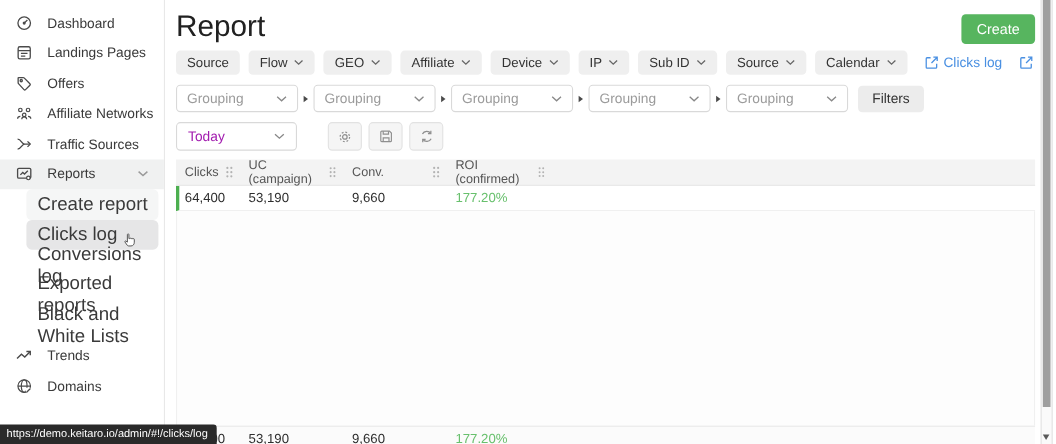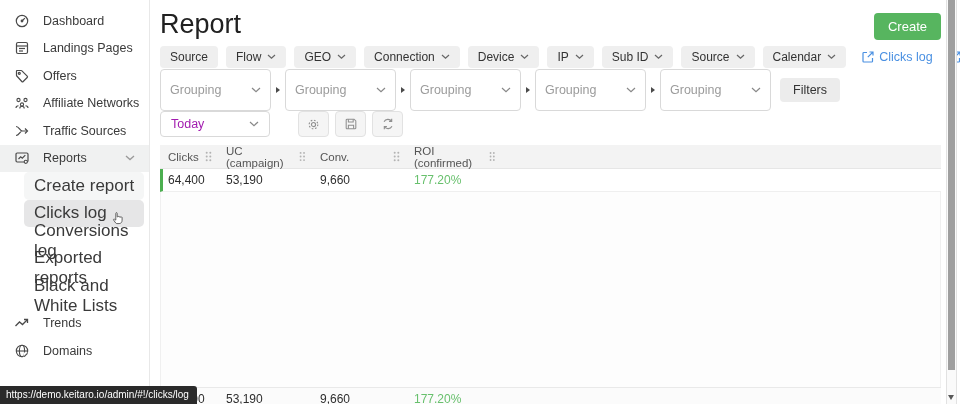--- a/index.html
+++ b/index.html
@@ -36,21 +36,21 @@
   
   .chips-row { display:flex; align-items:center; margin-top:6px; gap:8px; height:22px; }
   .chip { display:inline-flex; align-items:center; gap:6px; background:#efefef; color:#333;
     font-size:12px; padding:4px 10px; border-radius:4px; cursor:pointer; white-space:nowrap; }
   .ext-link { display:inline-flex; align-items:center; gap:5px; color:#4a90e2;
     font-size:12.5px; text-decoration:none; margin-left:8px; cursor:pointer; white-space:nowrap; }
 
   
   .grouping-row { display:flex; align-items:center; margin-top:9px; height:25px; }
   .g-select { display:flex; align-items:center; justify-content:space-between; width:111px;
-    height:42px; border:1px solid #d9d9d9; border-radius:4px; background:#fff;
+    height:25px; border:1px solid #d9d9d9; border-radius:4px; background:#fff;
     padding:0 9px; cursor:pointer; }
   .g-select .ph { font-size:12.5px; color:#9b9b9b; }
   .g-sep { width:0; height:0; border-left:4px solid #4a4a4a; border-top:3.5px solid transparent;
     border-bottom:3.5px solid transparent; margin:0 5px; }
   .filters-btn { background:#ececec; border:none; color:#333; font-size:12.5px;
     padding:5px 13px; border-radius:4px; margin-left:9px; cursor:pointer; }
 
   
   .toolbar-row { display:flex; align-items:center; margin-top:9px; height:26px; gap:6px; }
   .date-select { display:flex; align-items:center; justify-content:space-between; width:110px;
@@ -237,21 +237,21 @@
             <polyline points="1,1 4.5,4.3 8,1" fill="none" stroke="#666" stroke-width="1.2"></polyline>
           </svg>
       </span>
       <span class="chip">
         <span>GEO</span>
         <svg width="9" height="6" viewBox="0 0 9 6">
             <polyline points="1,1 4.5,4.3 8,1" fill="none" stroke="#666" stroke-width="1.2"></polyline>
           </svg>
       </span>
       <span class="chip">
-        <span>Connection</span>
+        <span>Affiliate</span>
         <svg width="9" height="6" viewBox="0 0 9 6">
             <polyline points="1,1 4.5,4.3 8,1" fill="none" stroke="#666" stroke-width="1.2"></polyline>
           </svg>
       </span>
       <span class="chip">
         <span>Device</span>
         <svg width="9" height="6" viewBox="0 0 9 6">
             <polyline points="1,1 4.5,4.3 8,1" fill="none" stroke="#666" stroke-width="1.2"></polyline>
           </svg>
       </span>

